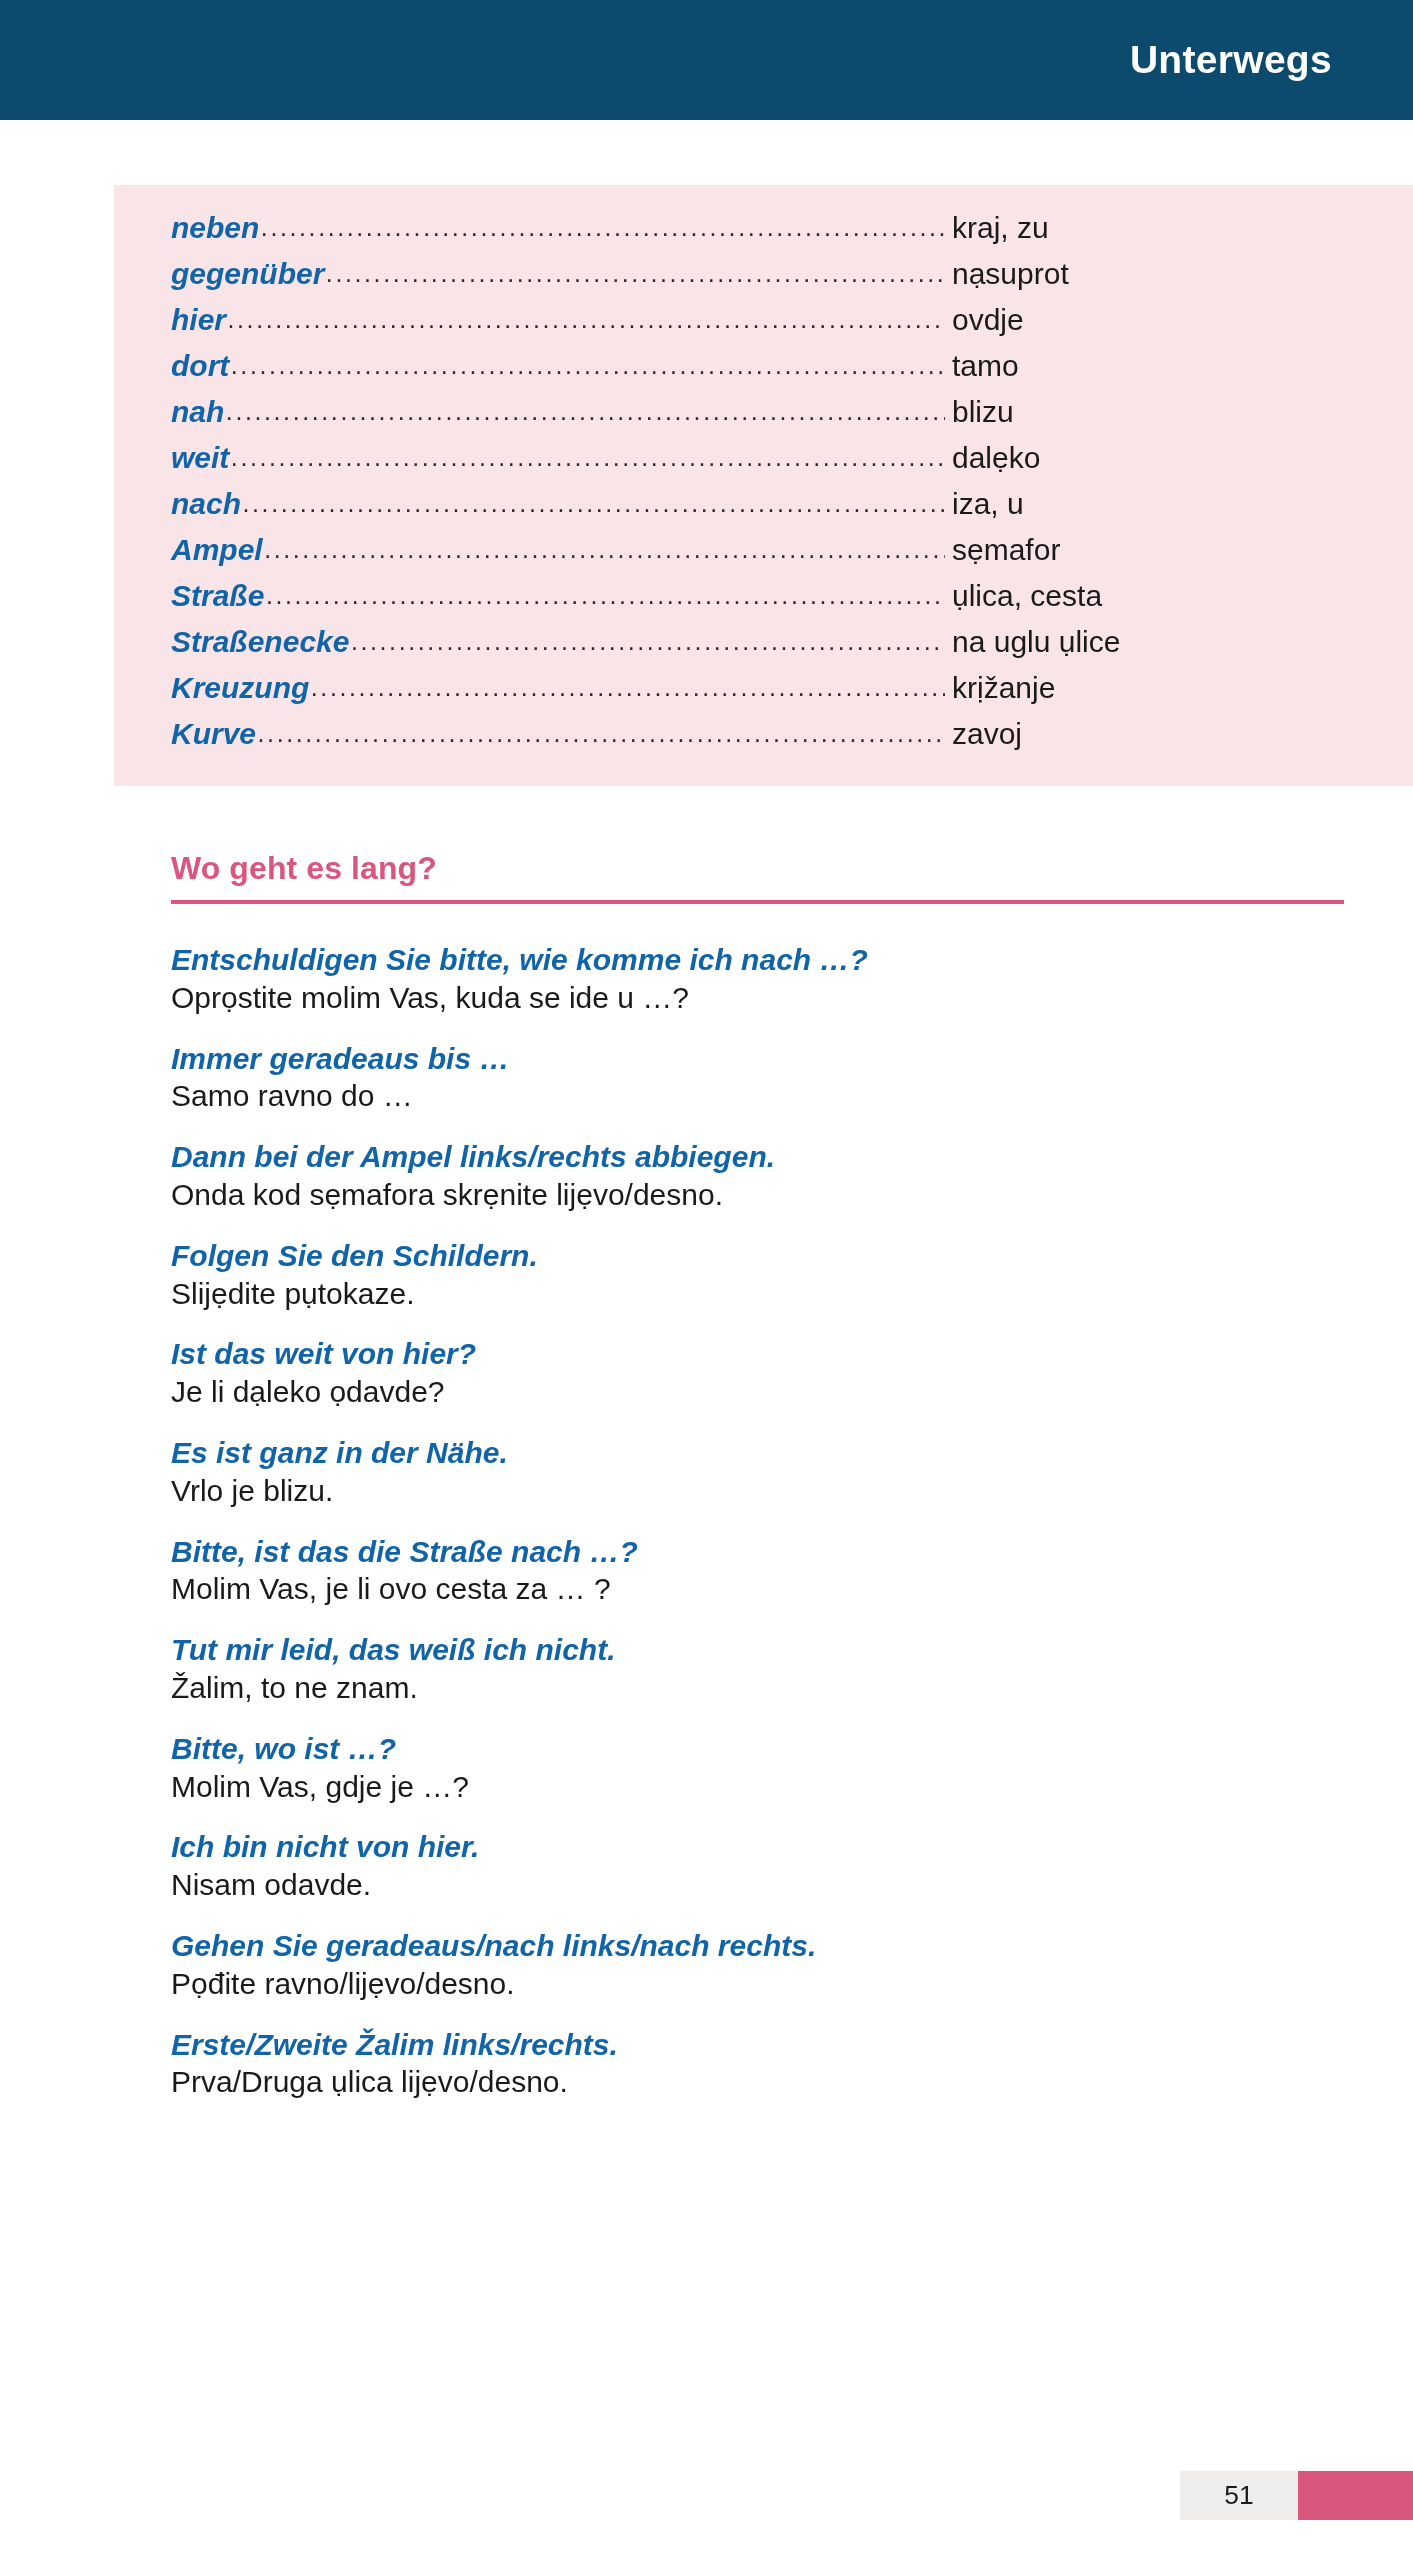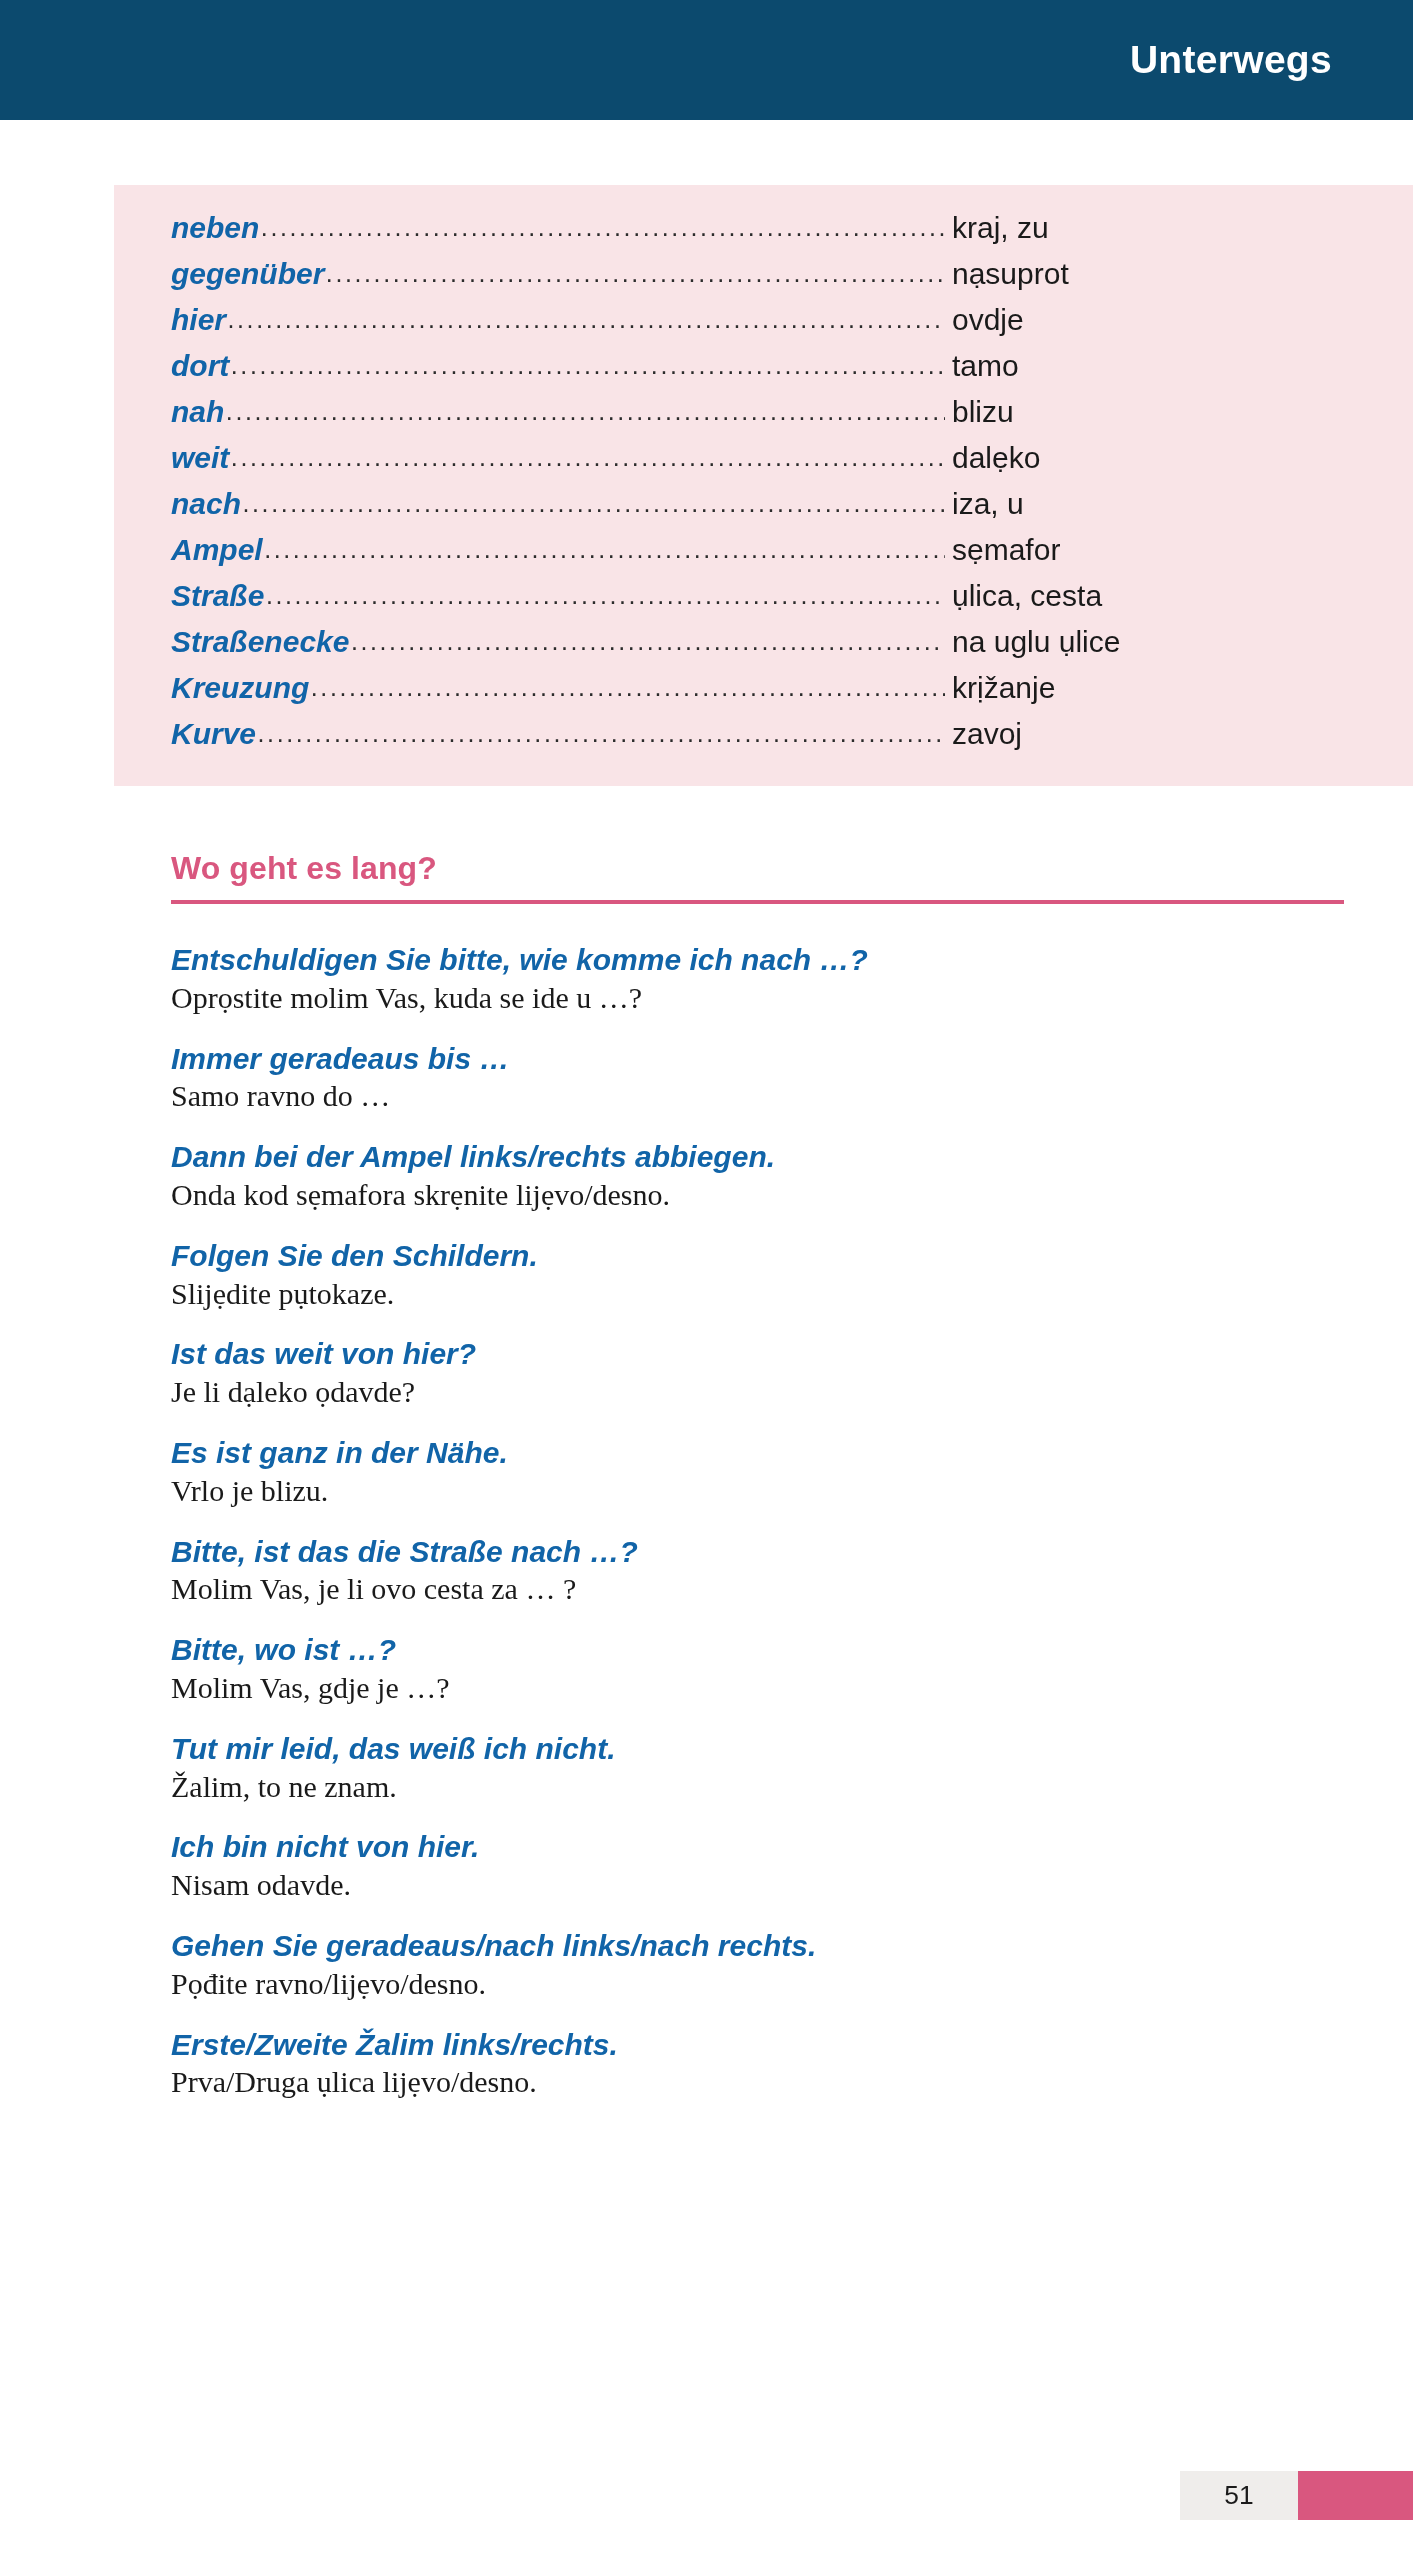--- a/index.html
+++ b/index.html
@@ -123,21 +123,20 @@
     font-size: 30px;
     font-stretch: condensed;
     line-height: 1.26;
     white-space: nowrap;
   }
   .phrase-bs {
     color: #1a1a1a;
     font-size: 30px;
     line-height: 1.26;
     white-space: nowrap;
-    font-family: Liberation Serif, serif;
   }
 
   
   .footer {
     position: absolute;
     left: 0;
     right: 0;
     top: 2471px;
     height: 49px;
   }
@@ -262,26 +261,26 @@
     </div>
     <div class="phrase-pair">
       <div class="phrase-de">Es ist ganz in der Nähe.</div>
       <div class="phrase-bs">Vrlo je blizu.</div>
     </div>
     <div class="phrase-pair">
       <div class="phrase-de">Bitte, ist das die Straße nach …?</div>
       <div class="phrase-bs">Molim Vas, je li ovo cesta za … ?</div>
     </div>
     <div class="phrase-pair">
+      <div class="phrase-de">Tut mir leid, das weiß ich nicht.</div>
+      <div class="phrase-bs">Žalim, to ne znam.</div>
+    </div>
+    <div class="phrase-pair">
       <div class="phrase-de">Bitte, wo ist …?</div>
       <div class="phrase-bs">Molim Vas, gdje je …?</div>
-    </div>
-    <div class="phrase-pair">
-      <div class="phrase-de">Tut mir leid, das weiß ich nicht.</div>
-      <div class="phrase-bs">Žalim, to ne znam.</div>
     </div>
     <div class="phrase-pair">
       <div class="phrase-de">Ich bin nicht von hier.</div>
       <div class="phrase-bs">Nisam odavde.</div>
     </div>
     <div class="phrase-pair">
       <div class="phrase-de">Gehen Sie geradeaus/nach links/nach rechts.</div>
       <div class="phrase-bs">Pọđite ravno/lijẹvo/desno.</div>
     </div>
     <div class="phrase-pair">

